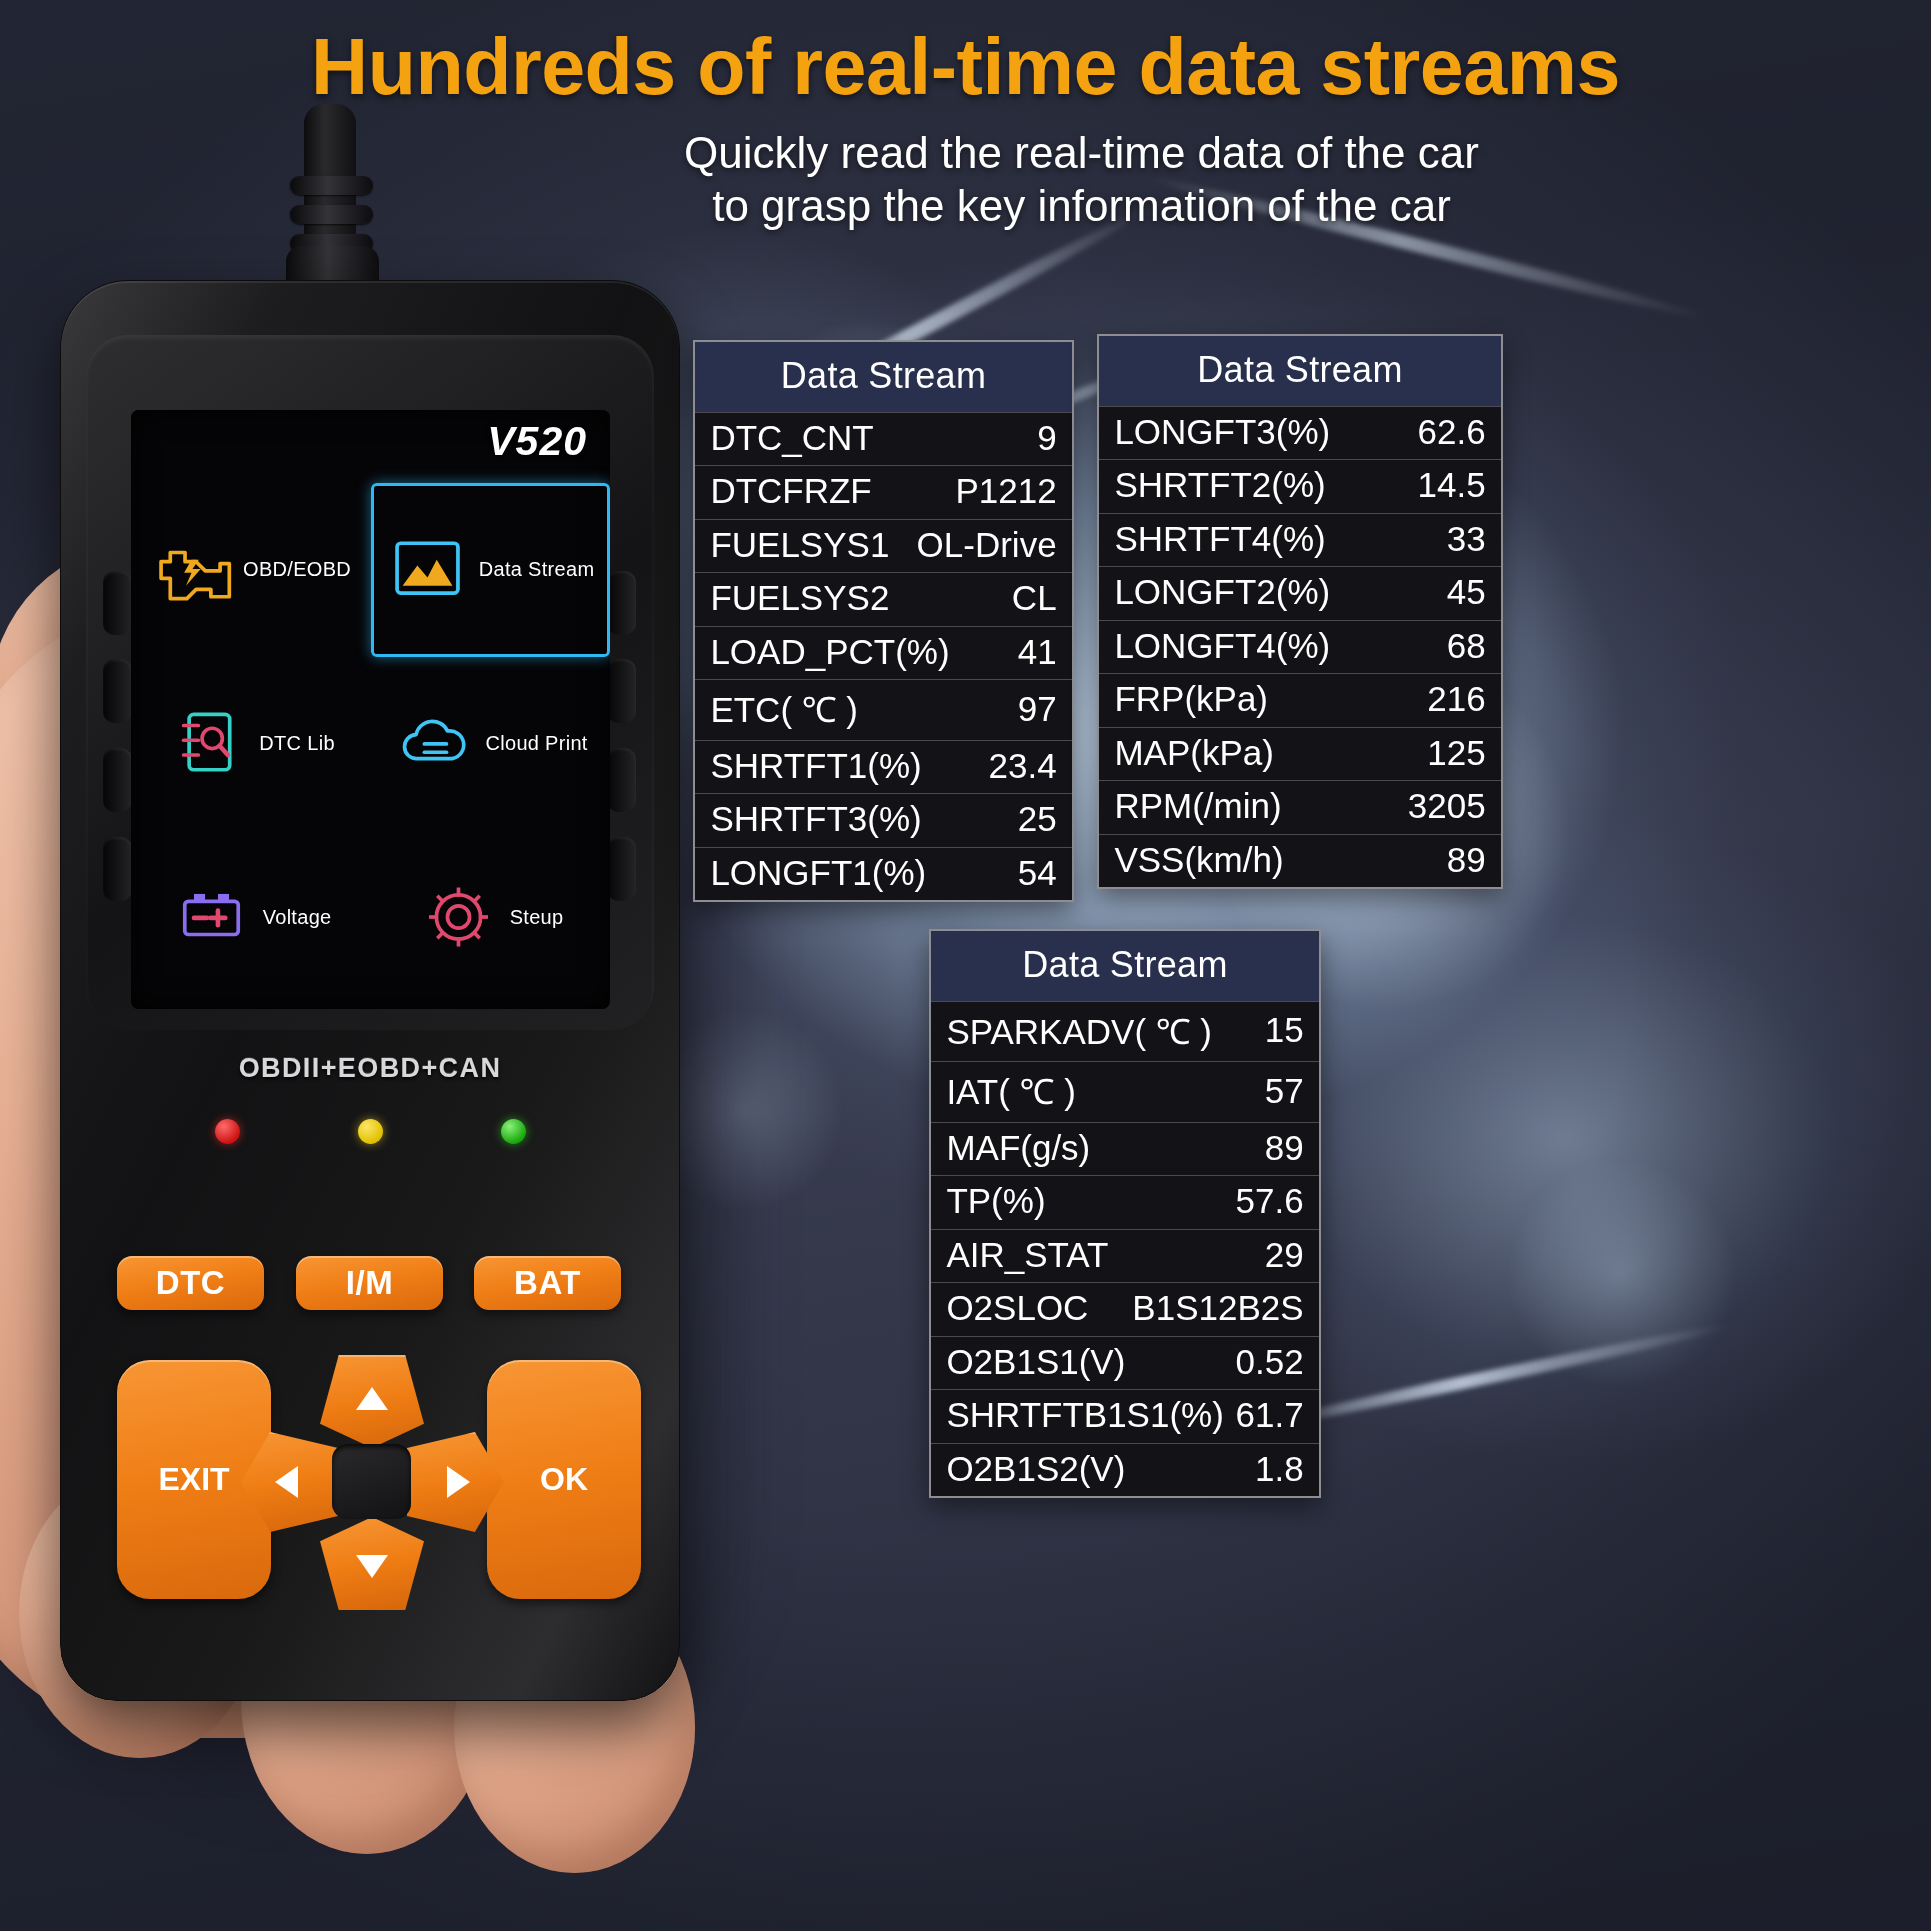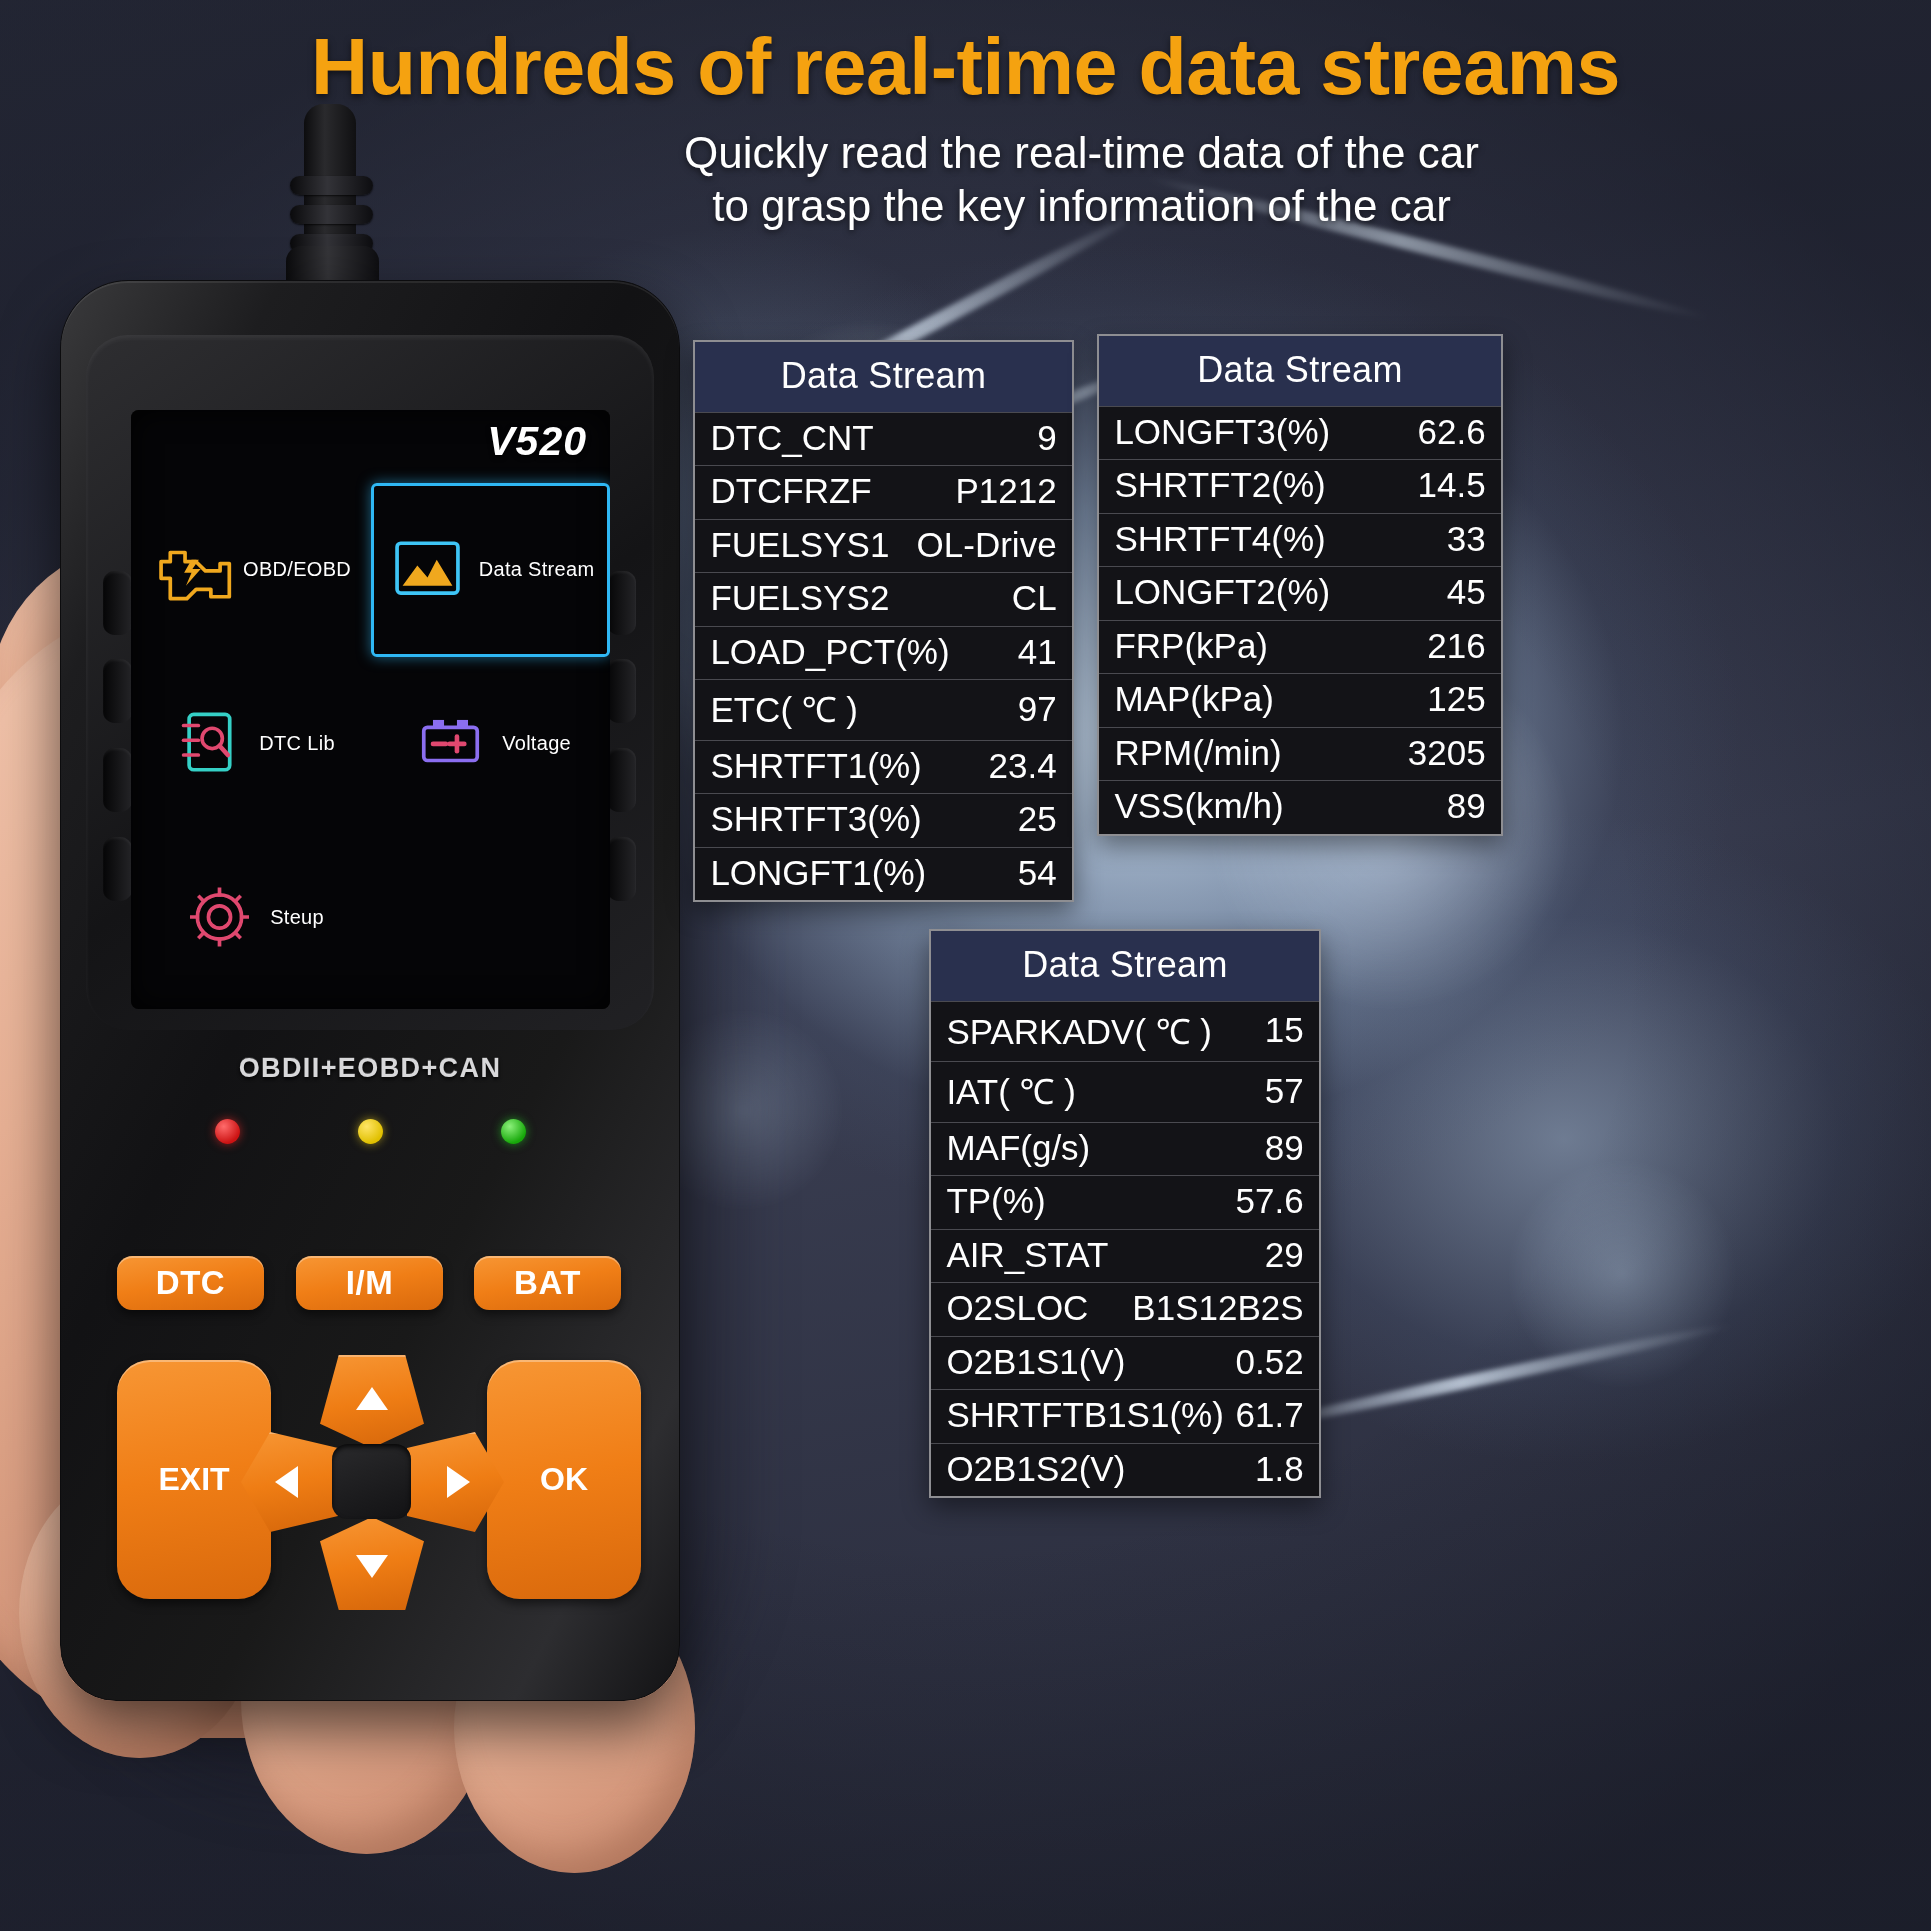--- a/index.html
+++ b/index.html
@@ -385,20 +385,28 @@
             <rect x="24" y="6" width="44" height="60" rx="5" fill="none" stroke="#35d0c6" stroke-width="4"></rect>
             <line x1="18" y1="18" x2="34" y2="18" stroke="#e0486f" stroke-width="4" stroke-linecap="round"></line>
             <line x1="18" y1="34" x2="34" y2="34" stroke="#e0486f" stroke-width="4" stroke-linecap="round"></line>
             <line x1="18" y1="50" x2="34" y2="50" stroke="#e0486f" stroke-width="4" stroke-linecap="round"></line>
             <circle cx="49" cy="32" r="11" fill="none" stroke="#e0486f" stroke-width="4"></circle>
             <line x1="57" y1="40" x2="66" y2="50" stroke="#e0486f" stroke-width="5" stroke-linecap="round"></line>
           </svg>
           <span class="menu-label">DTC Lib</span>
         </div>
 
+        <div class="menu-cell">
+          <svg class="menu-icon" viewBox="0 0 90 74">
+            <path d="M26 54a13 13 0 0 1-1-26 18 18 0 0 1 34-4 13 13 0 0 1 5 30z" fill="none" stroke="#3ec5f6" stroke-width="4" stroke-linejoin="round"></path>
+            <line x1="34" y1="38" x2="58" y2="38" stroke="#3ec5f6" stroke-width="4" stroke-linecap="round"></line>
+            <line x1="34" y1="47" x2="58" y2="47" stroke="#3ec5f6" stroke-width="4" stroke-linecap="round"></line>
+          </svg>
+          <span class="menu-label">Cloud Print</span>
+        </div>
 
         <div class="menu-cell">
           <svg class="menu-icon" viewBox="0 0 90 74">
             <rect x="16" y="20" width="58" height="36" rx="4" fill="none" stroke="#8b6ef0" stroke-width="4"></rect>
             <rect x="26" y="12" width="12" height="8" fill="#8b6ef0"></rect>
             <rect x="52" y="12" width="12" height="8" fill="#8b6ef0"></rect>
             <line x1="26" y1="38" x2="40" y2="38" stroke="#e0486f" stroke-width="5" stroke-linecap="round"></line>
             <line x1="52" y1="30" x2="52" y2="46" stroke="#e0486f" stroke-width="5" stroke-linecap="round"></line>
             <line x1="44" y1="38" x2="60" y2="38" stroke="#e0486f" stroke-width="5" stroke-linecap="round"></line>
           </svg>
@@ -511,20 +519,24 @@
         </div>
         <div class="ds-row">
           <span class="k">SHRTFT4(%)</span>
           <span class="v">33</span>
         </div>
         <div class="ds-row">
           <span class="k">LONGFT2(%)</span>
           <span class="v">45</span>
         </div>
         <div class="ds-row">
+          <span class="k">LONGFT4(%)</span>
+          <span class="v">68</span>
+        </div>
+        <div class="ds-row">
           <span class="k">FRP(kPa)</span>
           <span class="v">216</span>
         </div>
         <div class="ds-row">
           <span class="k">MAP(kPa)</span>
           <span class="v">125</span>
         </div>
         <div class="ds-row">
           <span class="k">RPM(/min)</span>
           <span class="v">3205</span>

